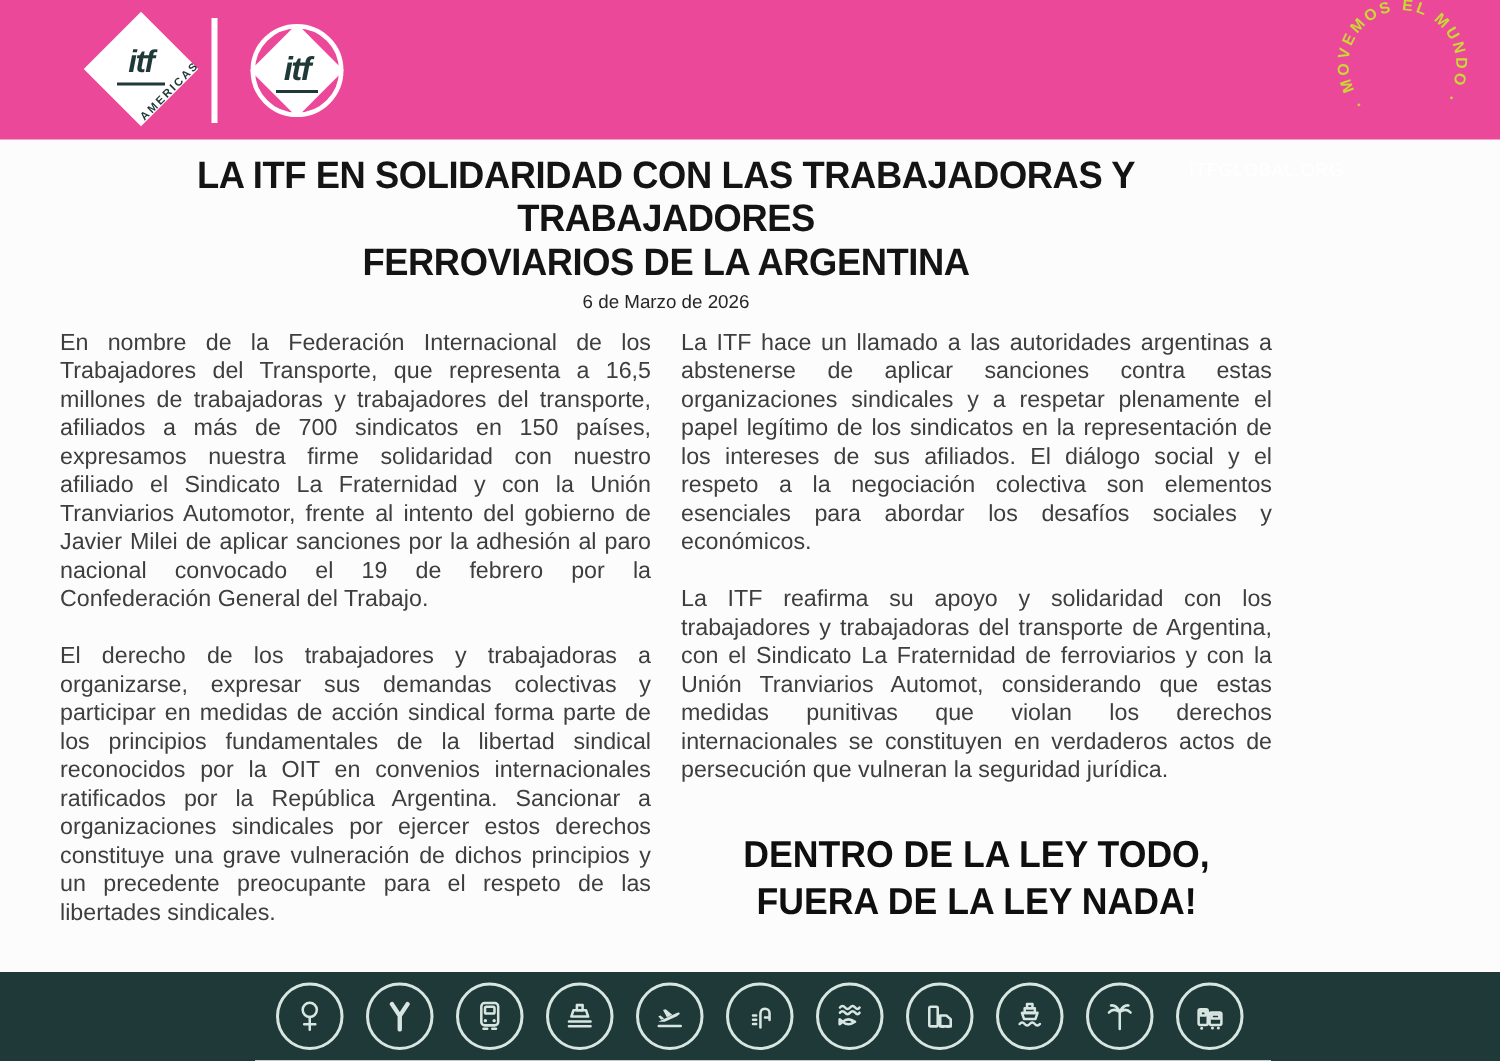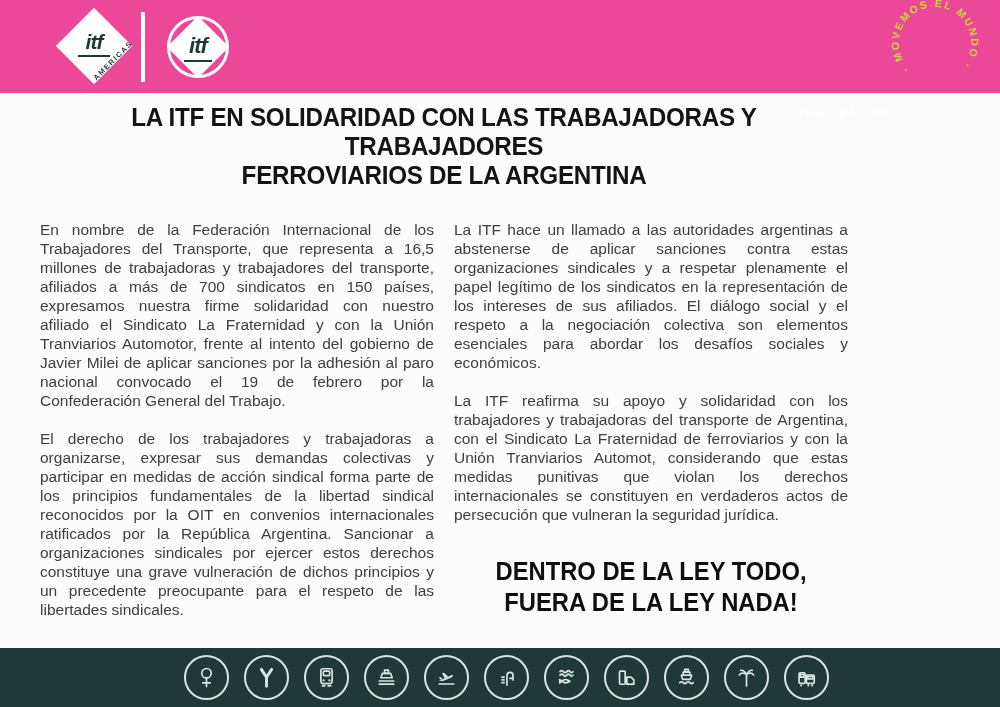--- a/index.html
+++ b/index.html
@@ -34,21 +34,21 @@
 
   .badge { position:absolute; left:885px; top:-7px; width:100px; height:100px; overflow:visible; }
   .badge text { fill:#c8d934; font-weight:bold; font-size:10.5px; letter-spacing:2px;
       font-family:"Liberation Sans","DejaVu Sans",sans-serif; }
 
   
   .doc { position:absolute; top:93px; left:0; width:888px; }
   .title { margin:10px 35px 0; text-align:center; color:#141414; font-weight:800;
       font-size:25.5px; line-height:29px; transform:scaleX(0.95); letter-spacing:-0.3px; }
   .date { text-align:center; margin-top:4px; font-size:12.5px; color:#262626; }
-  .cols { display:flex; gap:20px; margin:30px 40px 0; }
+  .cols { display:flex; gap:20px; margin:11px 40px 0; }
   .col { flex:1; font-size:15.5px; line-height:19px; text-align:justify; color:#3e3e40; }
   .col p { margin:0 0 19px; }
   .slogan { text-align:center; margin-top:32px; color:#0f0f0f; font-weight:800;
       font-size:25px; line-height:31px; transform:scaleX(0.95); }
 
   
   .ftr { position:absolute; left:0; bottom:0; width:1000px; height:59px; background:#1e3937;
       display:flex; align-items:center; justify-content:center; gap:15px; padding-left:12px; }
   .ficon { width:45px; height:45px; border:2.5px solid #d8e6e2; border-radius:50%;
       display:flex; align-items:center; justify-content:center; flex:0 0 auto; }
@@ -85,20 +85,21 @@
       </defs>
       <text><textPath href="#badgeCircle">· MOVEMOS EL MUNDO ·</textPath></text>
     </svg>
   </div>
 
   <div class="doc">
     <div class="title">
       <div>LA ITF EN SOLIDARIDAD CON LAS TRABAJADORAS Y TRABAJADORES</div>
       <div>FERROVIARIOS DE LA ARGENTINA</div>
     </div>
+    <div class="date">6 de Marzo de 2026</div>
 
     <div class="cols">
       <div class="col">
         <p>En nombre de la Federación Internacional de los Trabajadores del Transporte, que representa a 16,5 millones de trabajadoras y trabajadores del transporte, afiliados a más de 700 sindicatos en 150 países, expresamos nuestra firme solidaridad con nuestro afiliado el Sindicato La Fraternidad y con la Unión Tranviarios Automotor, frente al intento del gobierno de Javier Milei de aplicar sanciones por la adhesión al paro nacional convocado el 19 de febrero por la Confederación General del Trabajo.</p>
         <p>El derecho de los trabajadores y trabajadoras a organizarse, expresar sus demandas colectivas y participar en medidas de acción sindical forma parte de los principios fundamentales de la libertad sindical reconocidos por la OIT en convenios internacionales ratificados por la República Argentina. Sancionar a organizaciones sindicales por ejercer estos derechos constituye una grave vulneración de dichos principios y un precedente preocupante para el respeto de las libertades sindicales.</p>
       </div>
       <div class="col">
         <p>La ITF hace un llamado a las autoridades argentinas a abstenerse de aplicar sanciones contra estas organizaciones sindicales y a respetar plenamente el papel legítimo de los sindicatos en la representación de los intereses de sus afiliados. El diálogo social y el respeto a la negociación colectiva son elementos esenciales para abordar los desafíos sociales y económicos.</p>
         <p>La ITF reafirma su apoyo y solidaridad con los trabajadores y trabajadoras del transporte de Argentina, con el Sindicato La Fraternidad de ferroviarios y con la Unión Tranviarios Automot, considerando que estas medidas punitivas que violan los derechos internacionales se constituyen en verdaderos actos de persecución que vulneran la seguridad jurídica.</p>
         <div class="slogan">

